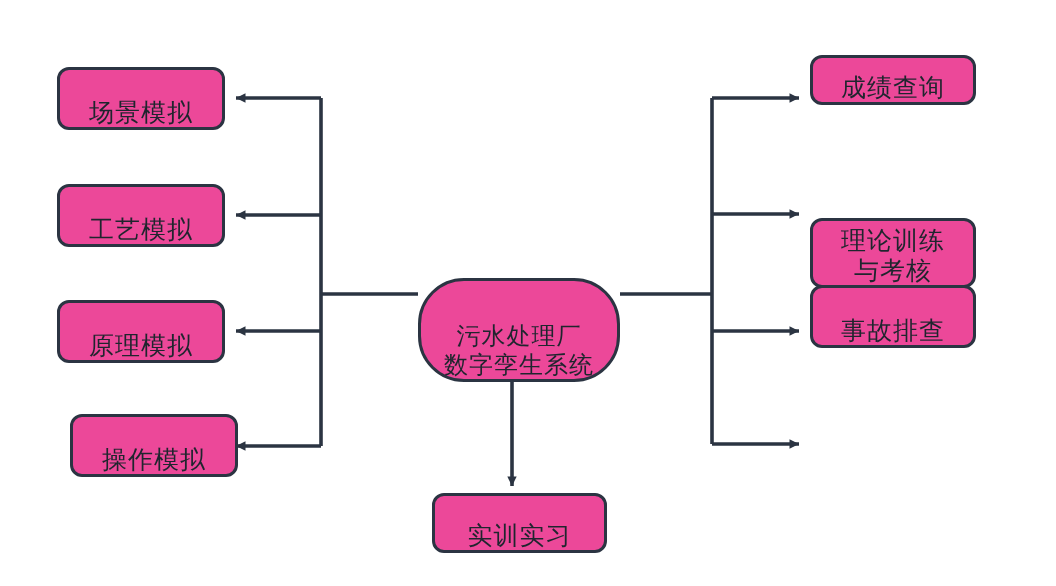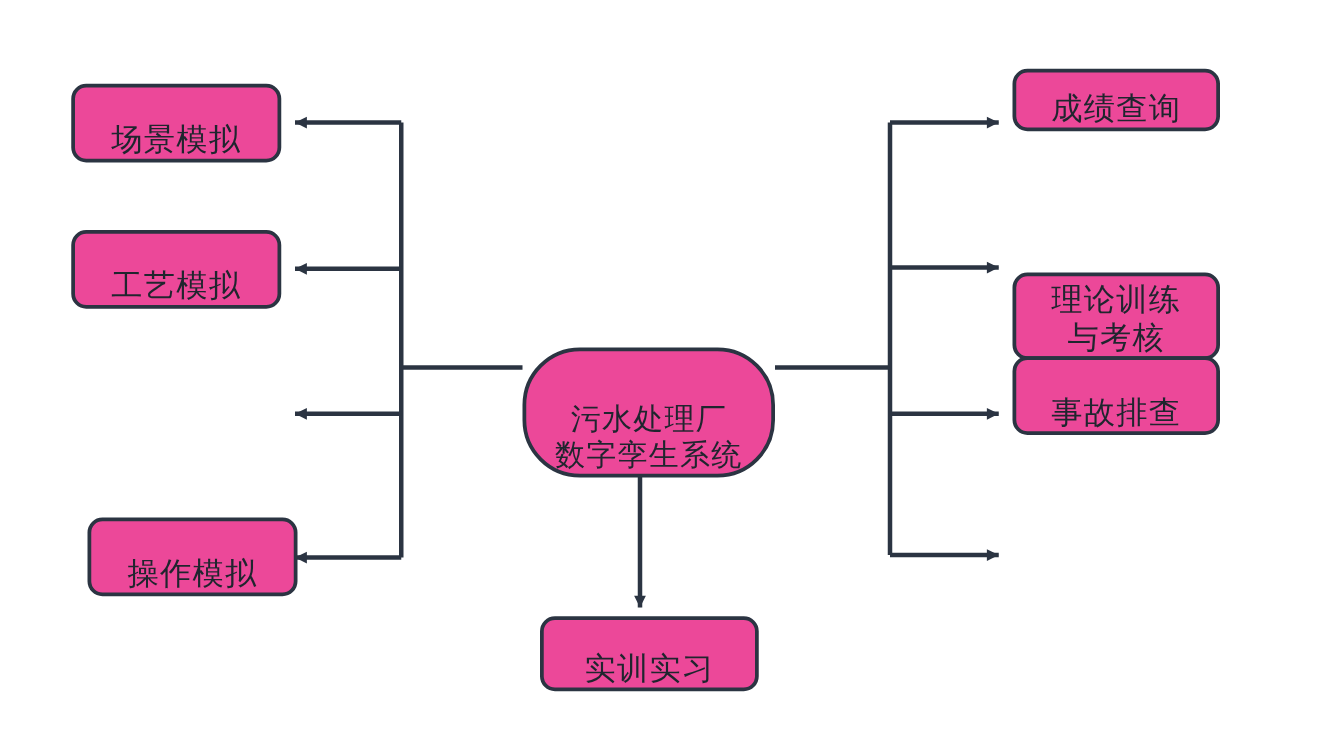--- a/index.html
+++ b/index.html
@@ -97,20 +97,23 @@
     <span>污水处理厂
 数字孪生系统</span>
   </div>
 
   <div class="node node-rect" style="left:57px; top:67px; width:168px; height:63px;">
     <span>场景模拟</span>
   </div>
   <div class="node node-rect" style="left:57px; top:184px; width:168px; height:63px;">
     <span>工艺模拟</span>
   </div>
+  <div class="node node-rect" style="left:57px; top:300px; width:168px; height:63px;">
+    <span>原理模拟</span>
+  </div>
   <div class="node node-rect" style="left:70px; top:414px; width:168px; height:63px;">
     <span>操作模拟</span>
   </div>
 
   <div class="node node-rect" style="left:810px; top:55px; width:166px; height:50px;">
     <span>成绩查询</span>
   </div>
   <div class="node node-rect node-two-line" style="left:810px; top:180px; width:166px; height:70px;margin-top:38px;">
     <span>理论训练
 与考核</span>

